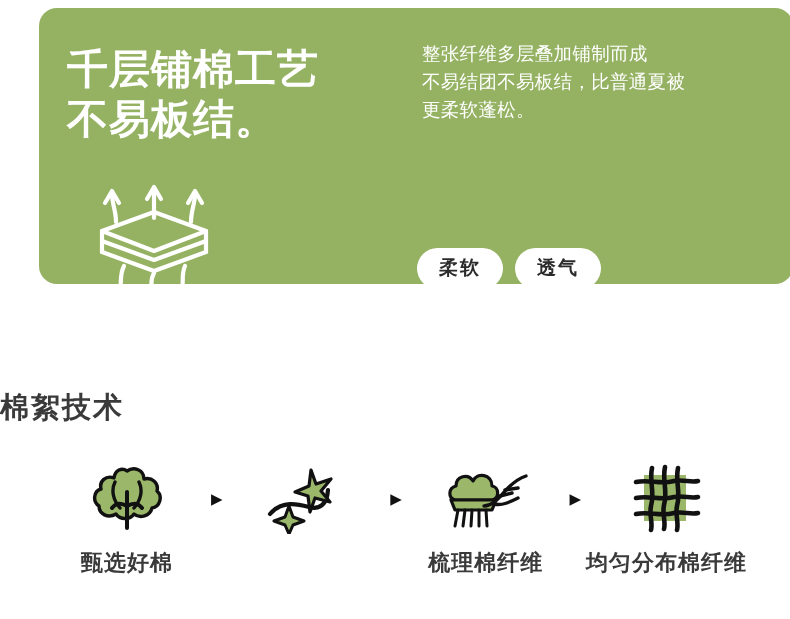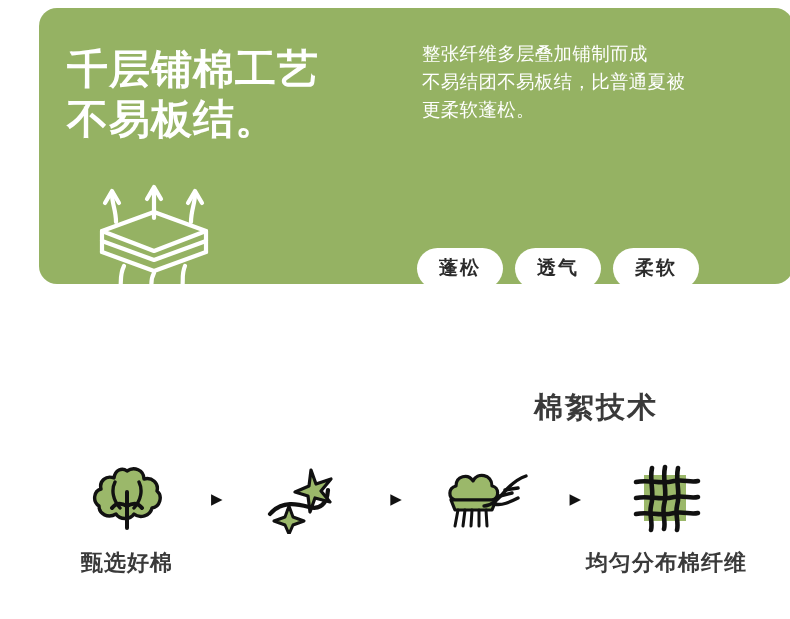--- a/index.html
+++ b/index.html
@@ -80,21 +80,21 @@
     letter-spacing: 2px;
     white-space: nowrap;
   }
 
   
   .section-title {
     position: absolute;
     left: 0;
     top: 388px;
     width: 658px;
-    text-align: right;
+    text-align: left;
     color: #3a3a3a;
     font-size: 29px;
     font-weight: bold;
     letter-spacing: 2px;
   }
 
   .steps {
     position: absolute;
     left: 66px;
     top: 462px;
@@ -166,23 +166,22 @@
       <path d="M122 48 C122 36 126 30 126 20"></path>
       <path d="M119 29 L126 17 L133 29"></path>
 
       <path d="M55 92 C50 102 53 108 51 117"></path>
       <path d="M85 99 C80 108 84 113 82 120"></path>
       <path d="M116 92 C112 101 115 107 113 115"></path>
     </svg>
   </div>
 
   <div class="pill-row">
-    <div class="pill">蓬松</div>
+    <div class="pill">柔软</div>
     <div class="pill">透气</div>
-    <div class="pill">柔软</div>
   </div>
 
 </div>
 
 <div class="section-title">棉絮技术</div>
 
 <div class="steps">
 
   <div class="step">
     <div class="step-icon">
@@ -236,20 +235,21 @@
         </g>
 
         <g stroke="#111111" stroke-width="3.4" stroke-linecap="round" fill="none">
           <path d="M42 44 C52 44 58 34 66 26 C72 20 78 16 84 14"></path>
           <path d="M52 42 C60 44 68 40 76 36"></path>
           <path d="M58 34 L70 31"></path>
           <path d="M63 28 L76 26"></path>
         </g>
       </svg>
     </div>
+    <div class="step-label">梳理棉纤维</div>
   </div>
 
   <div class="arrow">▶</div>
 
   <div class="step">
     <div class="step-icon">
       <svg width="74" height="72" viewBox="0 0 74 72" fill="none">
         <rect x="16" y="13" width="42" height="46" fill="#9bb86a"></rect>
         <g stroke="#111111" stroke-width="4.6" stroke-linecap="round" fill="none">
 

